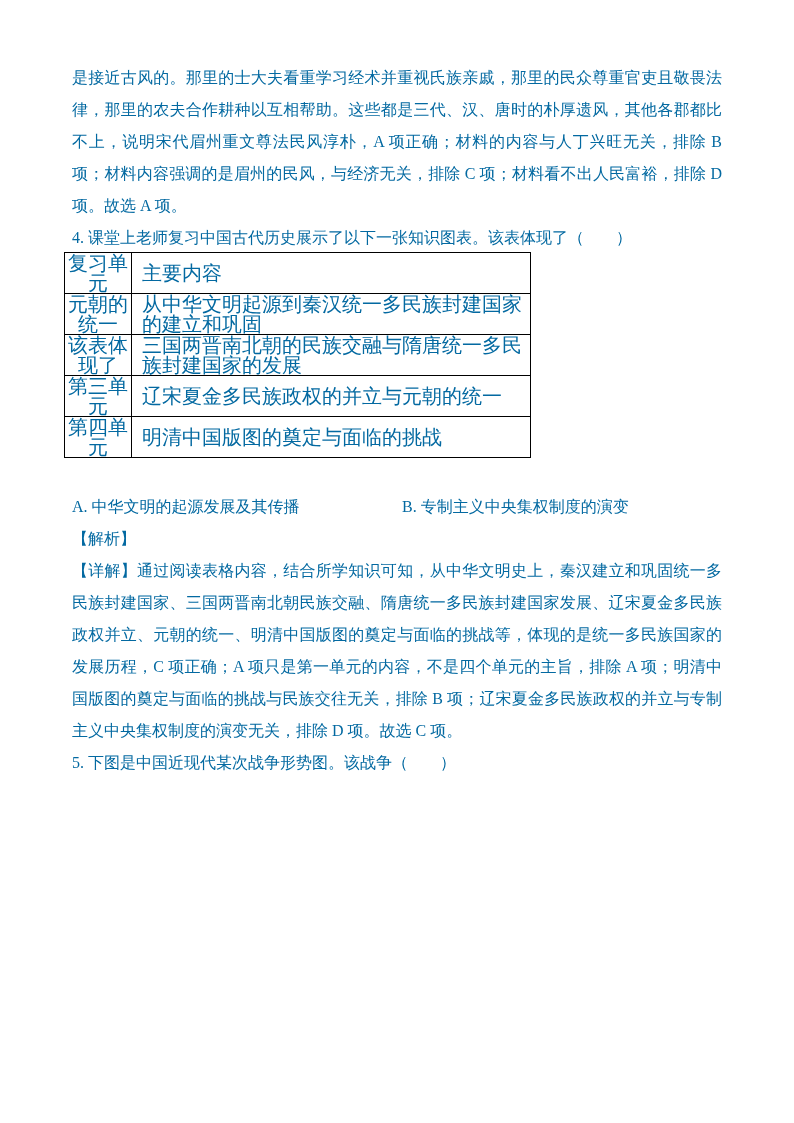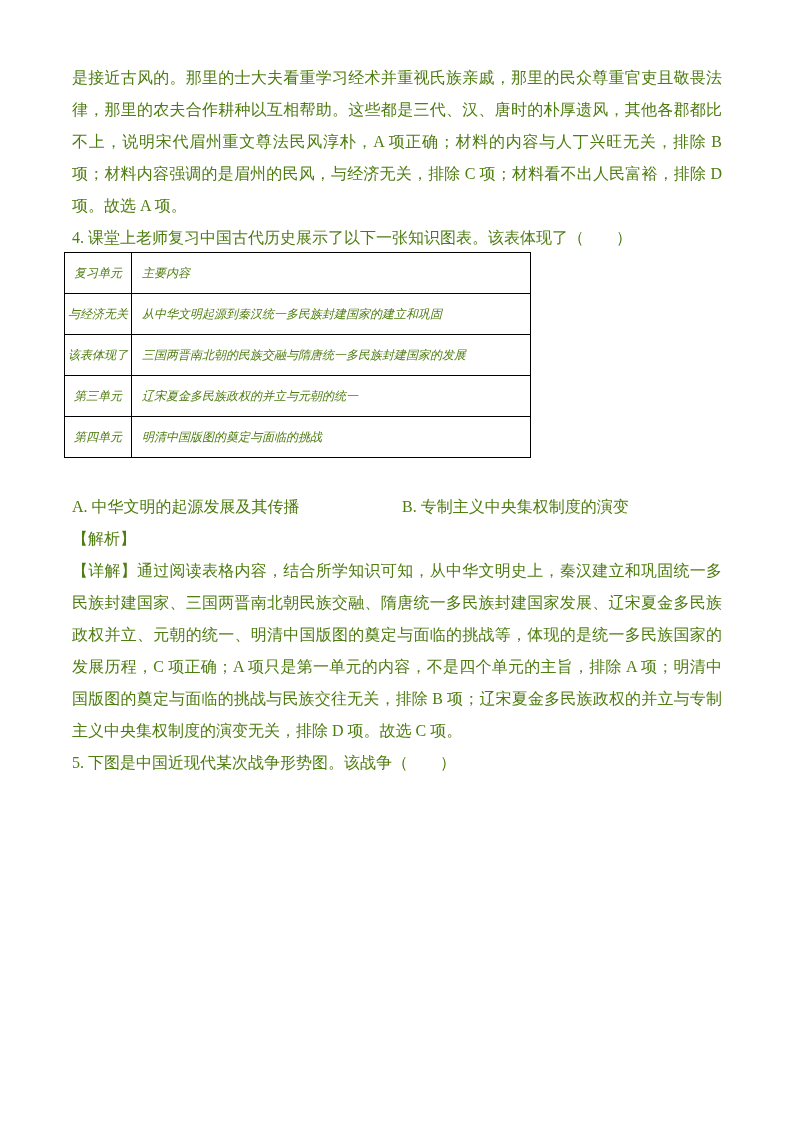--- a/index.html
+++ b/index.html
@@ -7,21 +7,21 @@
     padding: 0;
     background: #ffffff;
   }
   .page {
     position: relative;
     width: 794px;
     height: 1123px;
     background: #ffffff;
     overflow: hidden;
     font-family: "Liberation Serif", "DejaVu Serif", serif;
-    color: #4d7c0f;
+    color: #0369a1;
   }
   .content {
     position: absolute;
     left: 72px;
     top: 62px;
     width: 650px;
     font-size: 16px;
     line-height: 32px;
   }
   p {
@@ -33,25 +33,24 @@
   }
   .qtable {
     border-collapse: collapse;
     table-layout: fixed;
     width: 467px;
     margin: -2px 0 0 -8px;
   }
   .qtable td {
     border: 1.5px solid #000000;
     height: 40px;
-    font-size: 12px;
+    font-size: 20px;
     line-height: 20px;
     padding: 0 4px 0 10px;
     overflow: hidden;
-    font-style: italic;
   }
   .qtable td.unit-col {
     width: 66px;
     text-align: center;
     padding: 0;
   }
   .qtable td.center {
   }
   .options {
     margin-top: 33px;
@@ -74,21 +73,21 @@
 
     <p class="para">4. 课堂上老师复习中国古代历史展示了以下一张知识图表。该表体现了（　　）</p>
 
     <table class="qtable">
       <tbody>
         <tr>
           <td class="unit-col">复习单元</td>
           <td class="center">主要内容</td>
         </tr>
         <tr>
-          <td class="unit-col">与经济无关</td>
+          <td class="unit-col">元朝的统一</td>
           <td>从中华文明起源到秦汉统一多民族封建国家的建立和巩固</td>
         </tr>
         <tr>
           <td class="unit-col">该表体现了</td>
           <td>三国两晋南北朝的民族交融与隋唐统一多民族封建国家的发展</td>
         </tr>
         <tr>
           <td class="unit-col">第三单元</td>
           <td>辽宋夏金多民族政权的并立与元朝的统一</td>
         </tr>

